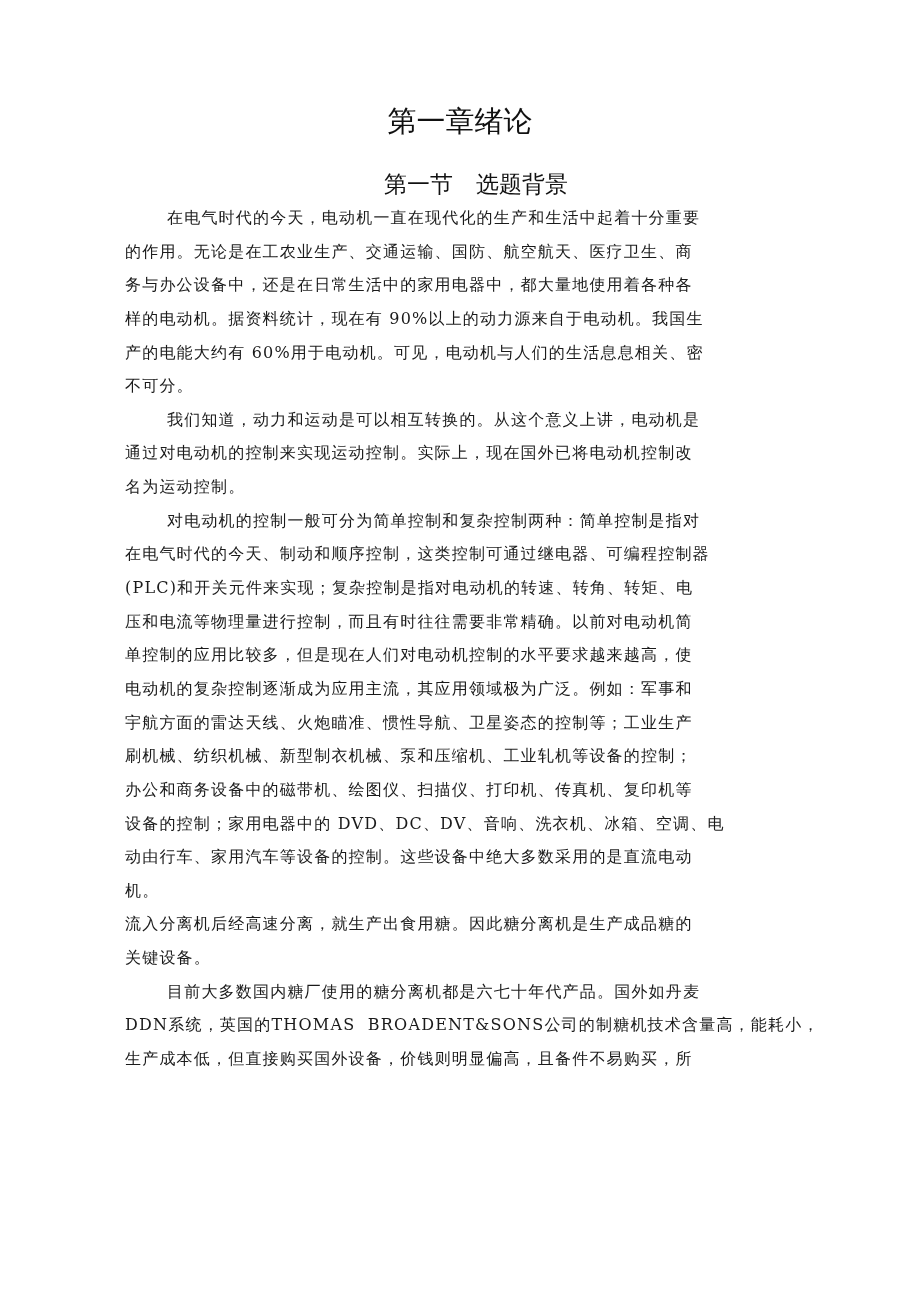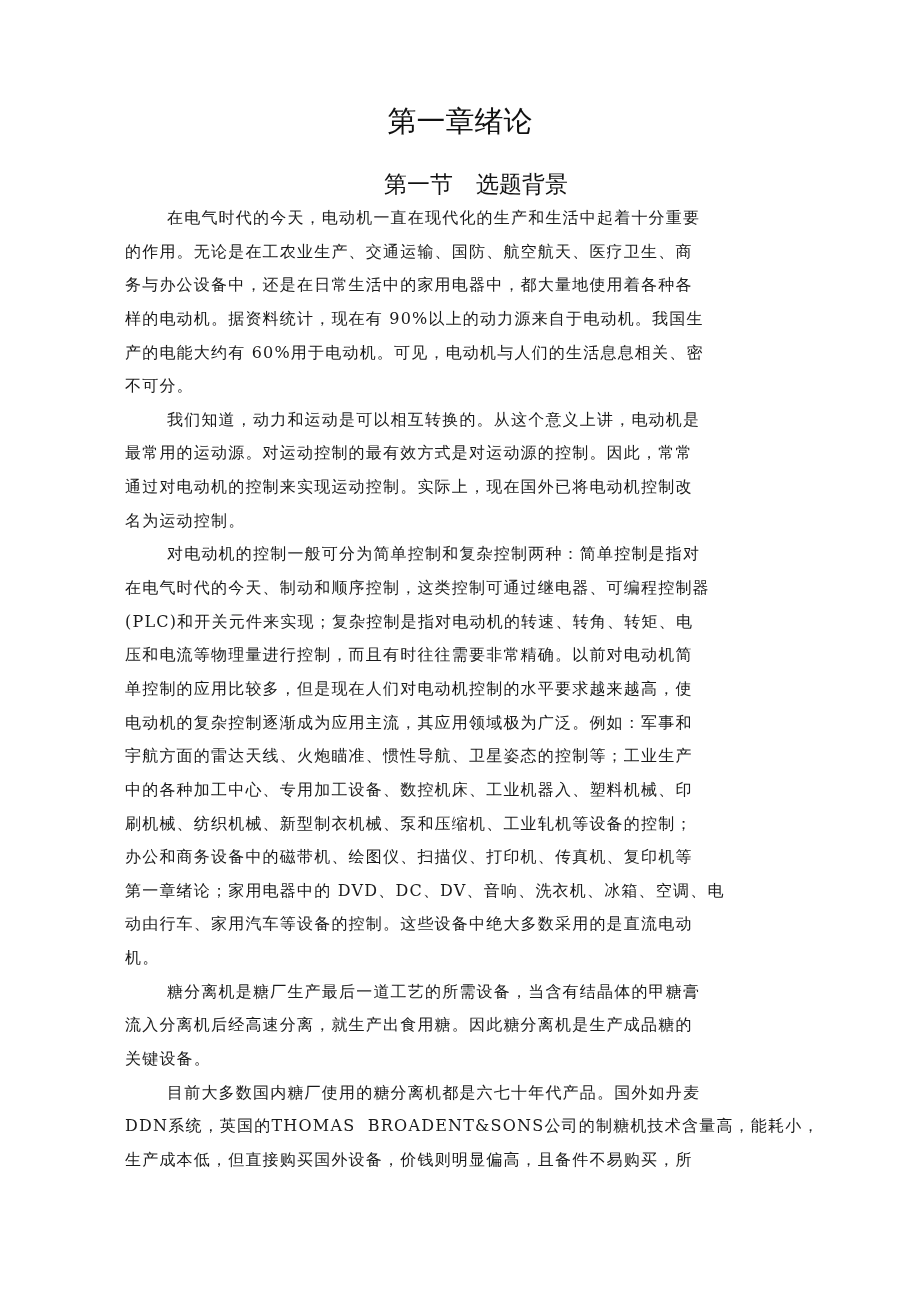--- a/index.html
+++ b/index.html
@@ -28,41 +28,38 @@
     <div>
       <div class="line indent">在电气时代的今天，电动机一直在现代化的生产和生活中起着十分重要</div>
       <div class="line">的作用。无论是在工农业生产、交通运输、国防、航空航天、医疗卫生、商</div>
       <div class="line">务与办公设备中，还是在日常生活中的家用电器中，都大量地使用着各种各</div>
       <div class="line">样的电动机。据资料统计，现在有 90%以上的动力源来自于电动机。我国生</div>
       <div class="line">产的电能大约有 60%用于电动机。可见，电动机与人们的生活息息相关、密</div>
       <div class="line">不可分。</div>
     </div>
     <div>
       <div class="line indent">我们知道，动力和运动是可以相互转换的。从这个意义上讲，电动机是</div>
-      <div class="line">最常用的运动源。对运动控制的最有效方式是对运动源的控制。因此，常常</div>
       <div class="line">通过对电动机的控制来实现运动控制。实际上，现在国外已将电动机控制改</div>
       <div class="line">名为运动控制。</div>
     </div>
     <div>
       <div class="line indent">对电动机的控制一般可分为简单控制和复杂控制两种：简单控制是指对</div>
       <div class="line">在电气时代的今天、制动和顺序控制，这类控制可通过继电器、可编程控制器</div>
       <div class="line">(PLC)和开关元件来实现；复杂控制是指对电动机的转速、转角、转矩、电</div>
       <div class="line">压和电流等物理量进行控制，而且有时往往需要非常精确。以前对电动机简</div>
       <div class="line">单控制的应用比较多，但是现在人们对电动机控制的水平要求越来越高，使</div>
       <div class="line">电动机的复杂控制逐渐成为应用主流，其应用领域极为广泛。例如：军事和</div>
       <div class="line">宇航方面的雷达天线、火炮瞄准、惯性导航、卫星姿态的控制等；工业生产</div>
-      <div class="line">中的各种加工中心、专用加工设备、数控机床、工业机器入、塑料机械、印</div>
       <div class="line">刷机械、纺织机械、新型制衣机械、泵和压缩机、工业轧机等设备的控制；</div>
       <div class="line">办公和商务设备中的磁带机、绘图仪、扫描仪、打印机、传真机、复印机等</div>
-      <div class="line">第一章绪论；家用电器中的 DVD、DC、DV、音响、洗衣机、冰箱、空调、电</div>
+      <div class="line">设备的控制；家用电器中的 DVD、DC、DV、音响、洗衣机、冰箱、空调、电</div>
       <div class="line">动由行车、家用汽车等设备的控制。这些设备中绝大多数采用的是直流电动</div>
       <div class="line">机。</div>
     </div>
     <div>
-      <div class="line indent">糖分离机是糖厂生产最后一道工艺的所需设备，当含有结晶体的甲糖膏</div>
       <div class="line">流入分离机后经高速分离，就生产出食用糖。因此糖分离机是生产成品糖的</div>
       <div class="line">关键设备。</div>
     </div>
     <div>
       <div class="line indent">目前大多数国内糖厂使用的糖分离机都是六七十年代产品。国外如丹麦</div>
       <div class="line">DDN系统，英国的THOMAS  BROADENT&amp;SONS公司的制糖机技术含量高，能耗小，</div>
       <div class="line">生产成本低，但直接购买国外设备，价钱则明显偏高，且备件不易购买，所</div>
     </div>
   </div>
 </div>

